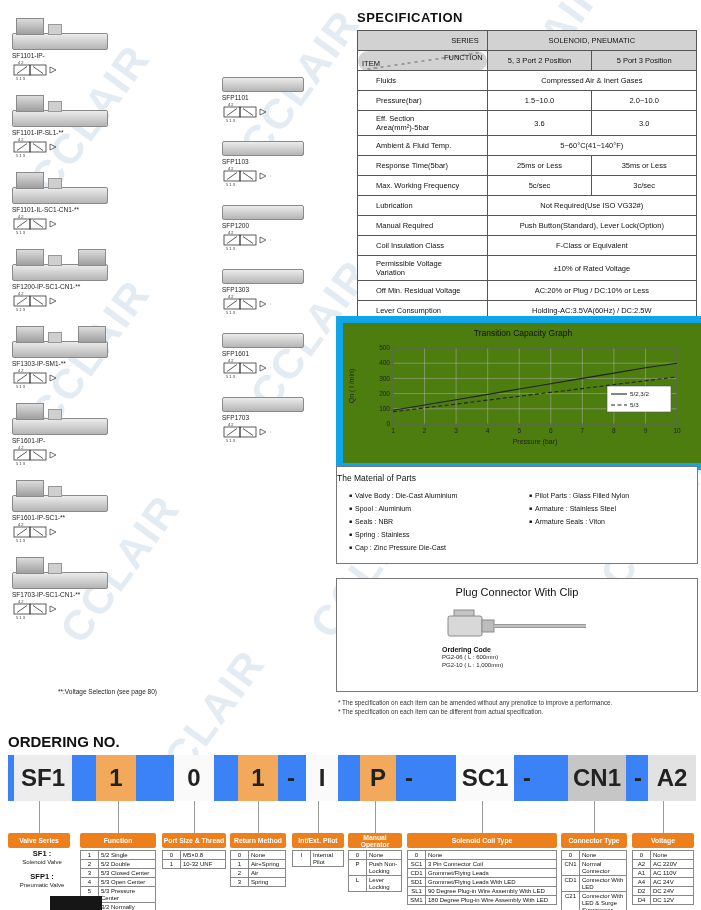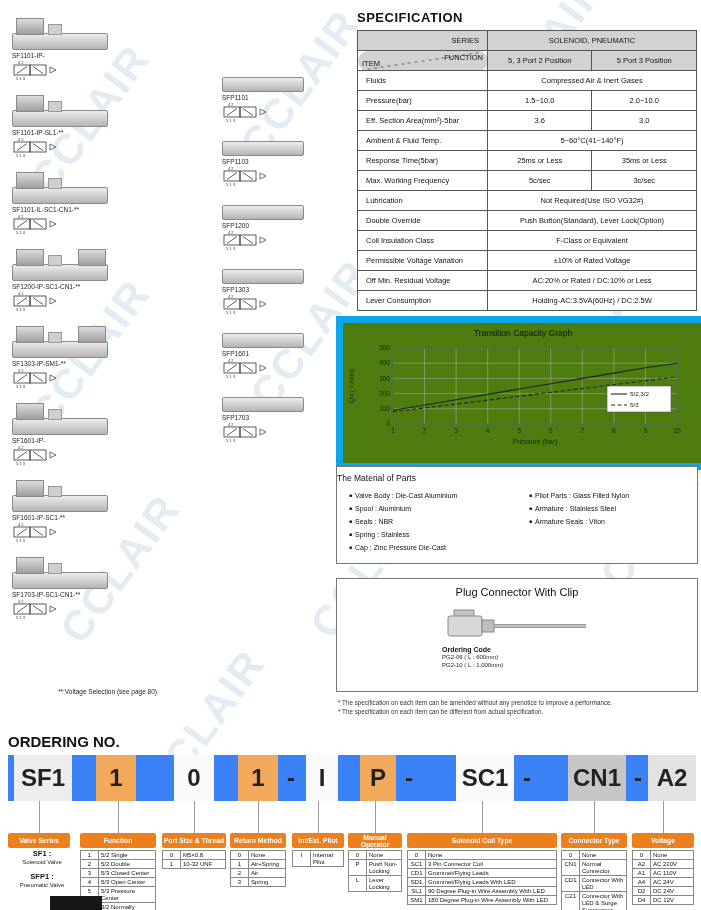--- a/index.html
+++ b/index.html
@@ -21,21 +21,21 @@
           background:linear-gradient(#dcdcdc,#9f9f9f);border:1px solid #8a8a8a;}
   .vp-cap{position:absolute;bottom:15px;left:36px;width:12px;height:9px;background:#cfcfcf;border:1px solid #999;}
   .product.vp .valve-pic{height:20px;}
   .product.vp .vp-body{width:80px;height:13px;}
   .plabel{font-size:6.5px;color:#222;margin:2px 0 1px 0;}
   .psym{display:block;}
   .footnote{position:absolute;left:58px;top:688px;font-size:6.5px;color:#222;z-index:1;}
   
   .spec-title{position:absolute;left:357px;top:10px;font-size:13px;font-weight:bold;letter-spacing:.5px;z-index:1;}
   .spec-table{position:absolute;left:357px;top:30px;width:340px;border-collapse:collapse;z-index:1;background:#fff;}
-  .spec-table td{border:1px solid #555;font-size:7.5px;padding:3px 8px;height:13px;}
+  .spec-table td{border:1px solid #555;font-size:7.5px;padding:3px 18px;height:13px;}
   .spec-table td.item{width:131px;text-align:left;background:#fff;}
   .spec-table td.val{text-align:center;width:105px;}
   .spec-table td.hd{background:#d2d2d2;text-align:center;font-weight:normal;}
   .spec-table td.series-lb{background:#d2d2d2;text-align:right;padding-right:8px;}
   .diag{position:relative;background-color:#d2d2d2;
         background-image:linear-gradient(to right bottom,transparent 49.4%,#666 49.4%,#666 50.6%,transparent 50.6%);border-radius:10px;}
   .diag .ilb{position:absolute;left:4px;bottom:2px;font-size:7.5px;}
   .diag .flb{position:absolute;right:4px;top:2px;font-size:7.5px;}
   
   .chart-box{position:absolute;left:336px;top:316px;width:360px;height:140px;border:7px solid #0ea5e9;background:#4d7c0f;z-index:1;}
@@ -396,34 +396,34 @@
     <tr>
           <td class="item">Max. Working Frequency</td>
           <td class="val">5c/sec</td>
           <td class="val">3c/sec</td>
         </tr>
     <tr>
           <td class="item">Lubrication</td>
           <td class="val" colspan="2">Not Required(Use ISO VG32#)</td>
         </tr>
     <tr>
-          <td class="item">Double Override</td>
+          <td class="item">Manual Required</td>
           <td class="val" colspan="2">Push Button(Standard), Lever Lock(Option)</td>
         </tr>
     <tr>
           <td class="item">Coil Insulation Class</td>
           <td class="val" colspan="2">F-Class or Equivalent</td>
         </tr>
     <tr>
           <td class="item">Permissible Voltage Variation</td>
           <td class="val" colspan="2">±10% of Rated Voltage</td>
         </tr>
     <tr>
           <td class="item">Off Min. Residual Voltage</td>
-          <td class="val" colspan="2">AC:20% or Rated / DC:10% or Less</td>
+          <td class="val" colspan="2">AC:20% or Plug / DC:10% or Less</td>
         </tr>
     <tr>
           <td class="item">Lever Consumption</td>
           <td class="val" colspan="2">Holding-AC:3.5VA(60Hz) / DC:2.5W</td>
         </tr>
   </tbody>
     </table>
 
   <div class="chart-box">
     <div class="chart-title">Transition Capacity Graph</div>

